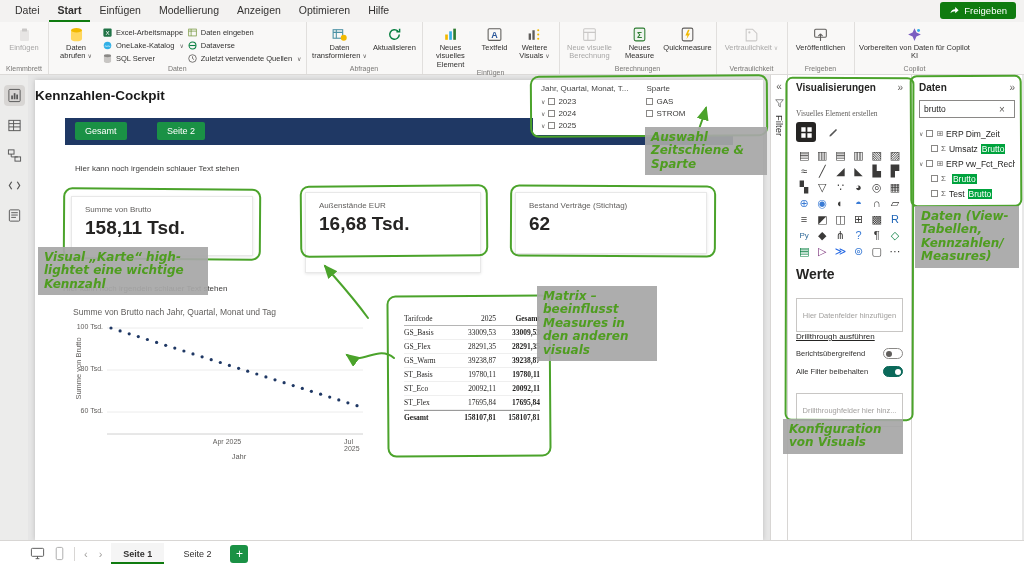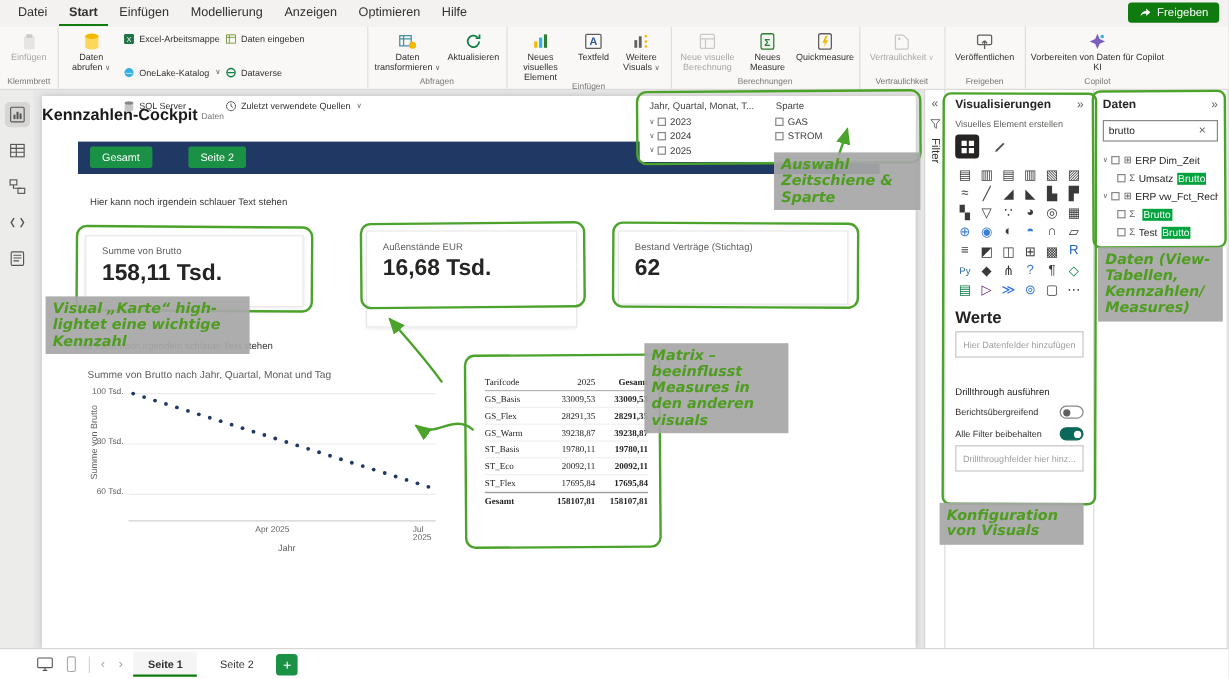--- a/index.html
+++ b/index.html
@@ -13,21 +13,21 @@
   .mtab.active { font-weight:bold; box-shadow:inset 0 -2px 0 var(--accent); }
   #share-btn { position:absolute; right:8px; top:2px; height:17px; background:var(--accent); color:#fff; border:none; border-radius:3px; font-size:9.5px; display:flex; align-items:center; gap:4px; padding:0 9px; font-family:inherit; }
 
   
   #ribbon { position:absolute; top:22px; left:0; right:0; height:53px; background:#f9f8f7; border-bottom:1px solid #dcdad8; display:flex; z-index:5; }
   .rgroup { display:flex; flex-direction:column; border-right:1px solid #e1dfdd; padding:2px 4px 0; }
   .rgroup-content { flex:1; display:flex; align-items:flex-start; gap:3px; }
   .rgroup-label { font-size:7px; color:#797775; text-align:center; padding:0 0 2px; }
   .rbtn { display:flex; flex-direction:column; align-items:center; text-align:center; font-size:7.5px; color:#323130; line-height:1.12; padding-top:1px; cursor:pointer; }
   .rbtn .ricon { height:19px; display:flex; align-items:center; justify-content:center; }
-  .rcol { display:flex; flex-direction:column; gap:16px; padding-top:2px; }
+  .rcol { display:flex; flex-direction:column; gap:1px; padding-top:2px; }
   .rsmall { display:flex; align-items:center; gap:3px; font-size:7.5px; height:12px; white-space:nowrap; color:#323130; cursor:pointer; }
   .disabled { opacity:.42; }
   .caret { font-size:6px; color:#605e5c; margin-left:2px; }
 
   
   #view-rail { position:absolute; left:0; top:75px; width:28px; bottom:26px; background:#ececeb; display:flex; flex-direction:column; align-items:center; padding-top:10px; gap:9px; z-index:2; }
   .vr-item { width:21px; height:21px; display:flex; align-items:center; justify-content:center; border-radius:4px; cursor:pointer; }
   .vr-item.active { background:#d8d6d4; }
 
   
@@ -72,29 +72,29 @@
 
   
   #filter-rail { position:absolute; left:770px; top:75px; width:18px; bottom:26px; background:#fff; border-left:1px solid #d8d6d4; border-right:1px solid #d8d6d4; display:flex; flex-direction:column; align-items:center; padding-top:6px; gap:6px; z-index:2; }
   .collapse-glyph { font-size:10px; color:#605e5c; cursor:pointer; }
   #filter-label { writing-mode:vertical-rl; font-size:9.5px; color:#323130; }
 
   
   #viz-panel { position:absolute; left:788px; top:75px; width:124px; bottom:26px; background:#fff; border-right:1px solid #d8d6d4; padding:7px 8px 0; z-index:2; }
   .panel-head { display:flex; justify-content:space-between; align-items:center; font-size:10px; font-weight:bold; color:#252423; }
   .panel-chev { color:#605e5c; font-size:10px; font-weight:normal; cursor:pointer; }
-  #viz-sub { font-size:7.5px; color:#605e5c; margin-top:6px; }
+  #viz-sub { font-size:7.5px; color:#605e5c; margin-top:16px;font-family:Liberation Serif, serif; }
   #viz-tabs { display:flex; gap:7px; margin-top:4px; }
   .vtab { width:20px; height:20px; border-radius:3px; display:flex; align-items:center; justify-content:center; cursor:pointer; }
   .vtab.active { background:#252423; }
   #vgrid { display:grid; grid-template-columns:repeat(6,1fr); gap:0 2px; margin-top:5px; }
   .vicon { height:16px; display:flex; align-items:center; justify-content:center; font-size:11px; color:#3b3a39; cursor:pointer; }
   #werte-label { font-weight:bold; font-size:14px; margin-top:7px; }
-  .fieldwell { border:1px solid #c8c6c4; height:22px; margin-top:4px; display:flex; align-items:center; justify-content:center; color:#a19f9d; font-size:7.5px; white-space:nowrap; overflow:hidden; }
-  .section-label { font-size:8px; color:#252423; margin-top:24px; }
+  .fieldwell { border:1px solid #c8c6c4; height:34px; margin-top:16px; display:flex; align-items:center; justify-content:center; color:#a19f9d; font-size:7.5px; white-space:nowrap; overflow:hidden; }
+  .section-label { font-size:8px; color:#252423; margin-top:0;text-decoration:underline; }
   .toggle-row { display:flex; justify-content:space-between; align-items:center; margin-top:7px; font-size:7.5px; color:#323130; }
   .toggle { width:20px; height:11px; border:1px solid #8a8886; border-radius:6px; position:relative; flex:0 0 auto; cursor:pointer; }
   .toggle::after { content:''; position:absolute; width:6px; height:6px; border-radius:50%; background:#605e5c; top:1.5px; left:2px; }
   .toggle.on { background:var(--toggle_on); border-color:var(--toggle_on); }
   .toggle.on::after { background:#fff; left:11px; }
 
   
   #data-panel { position:absolute; left:912px; top:75px; width:110px; bottom:26px; background:#fff; padding:7px 7px 0; z-index:2; }
   #search-box { display:flex; align-items:center; border:1px solid #8a8886; height:18px; margin-top:7px; padding:0 4px; gap:3px; background:#fff; }
   #search-box input { border:none; outline:none; width:72px; font-size:8.5px; font-family:inherit; color:#252423; background:transparent; }

